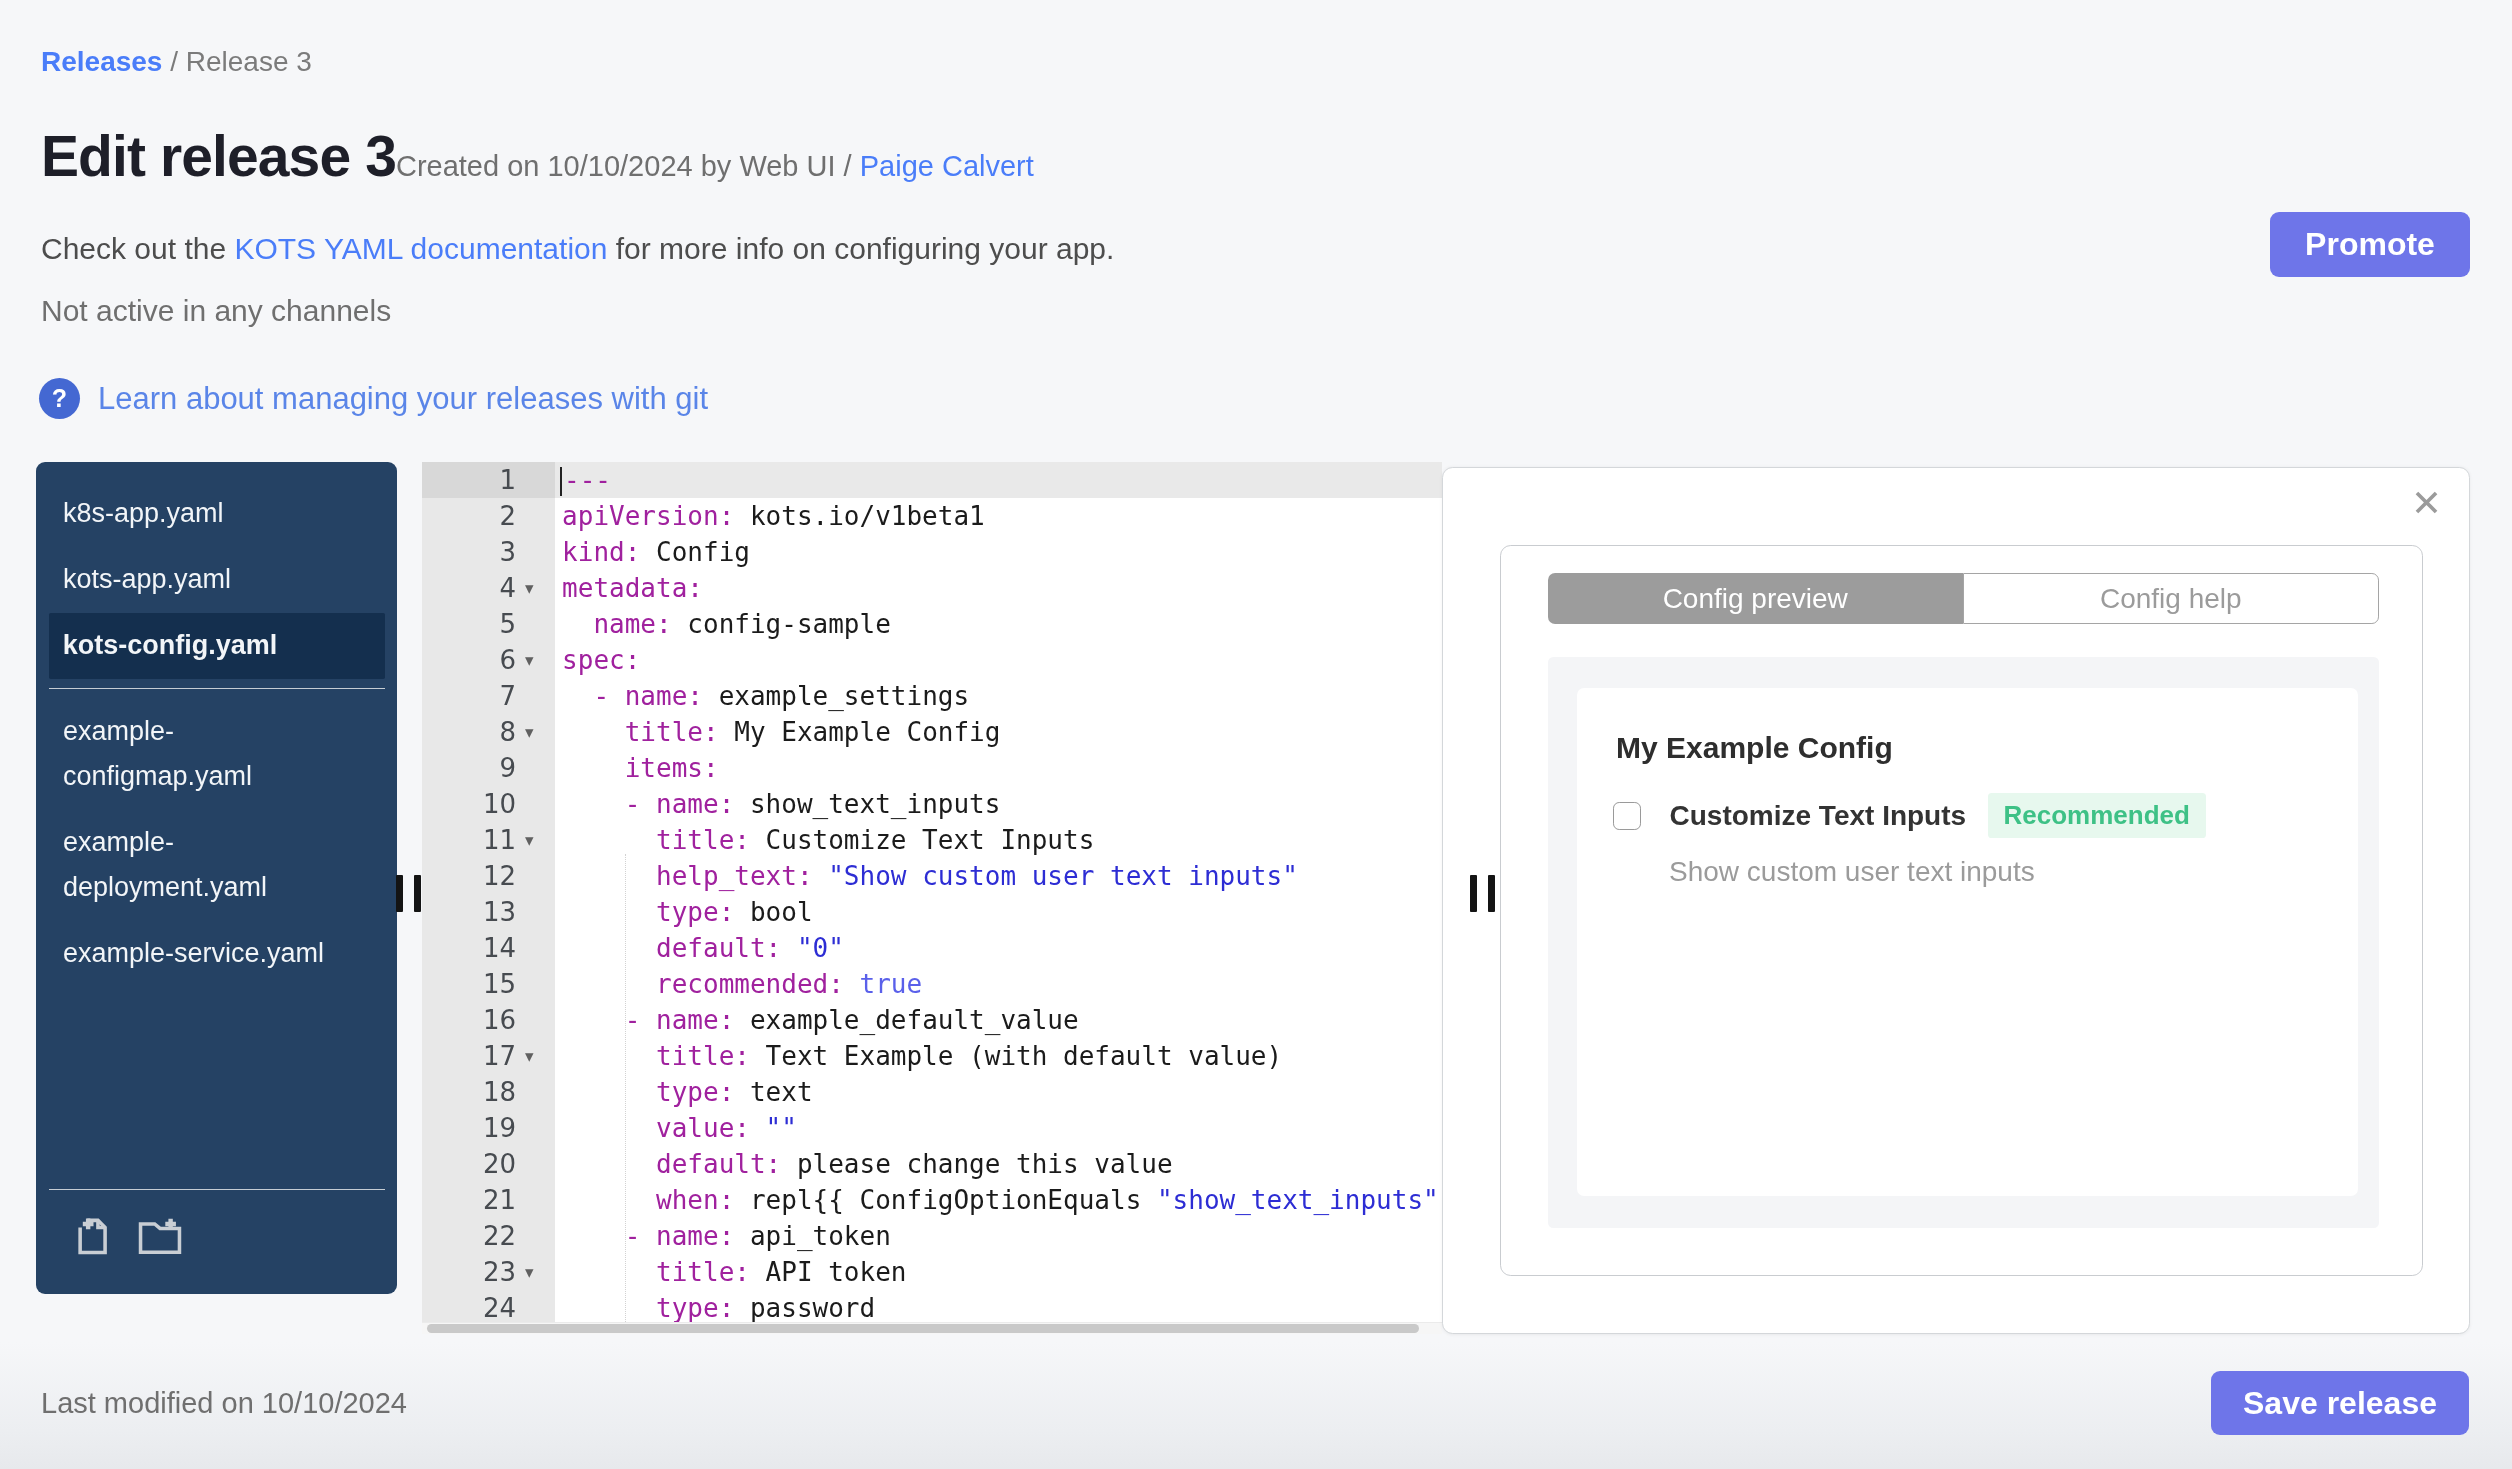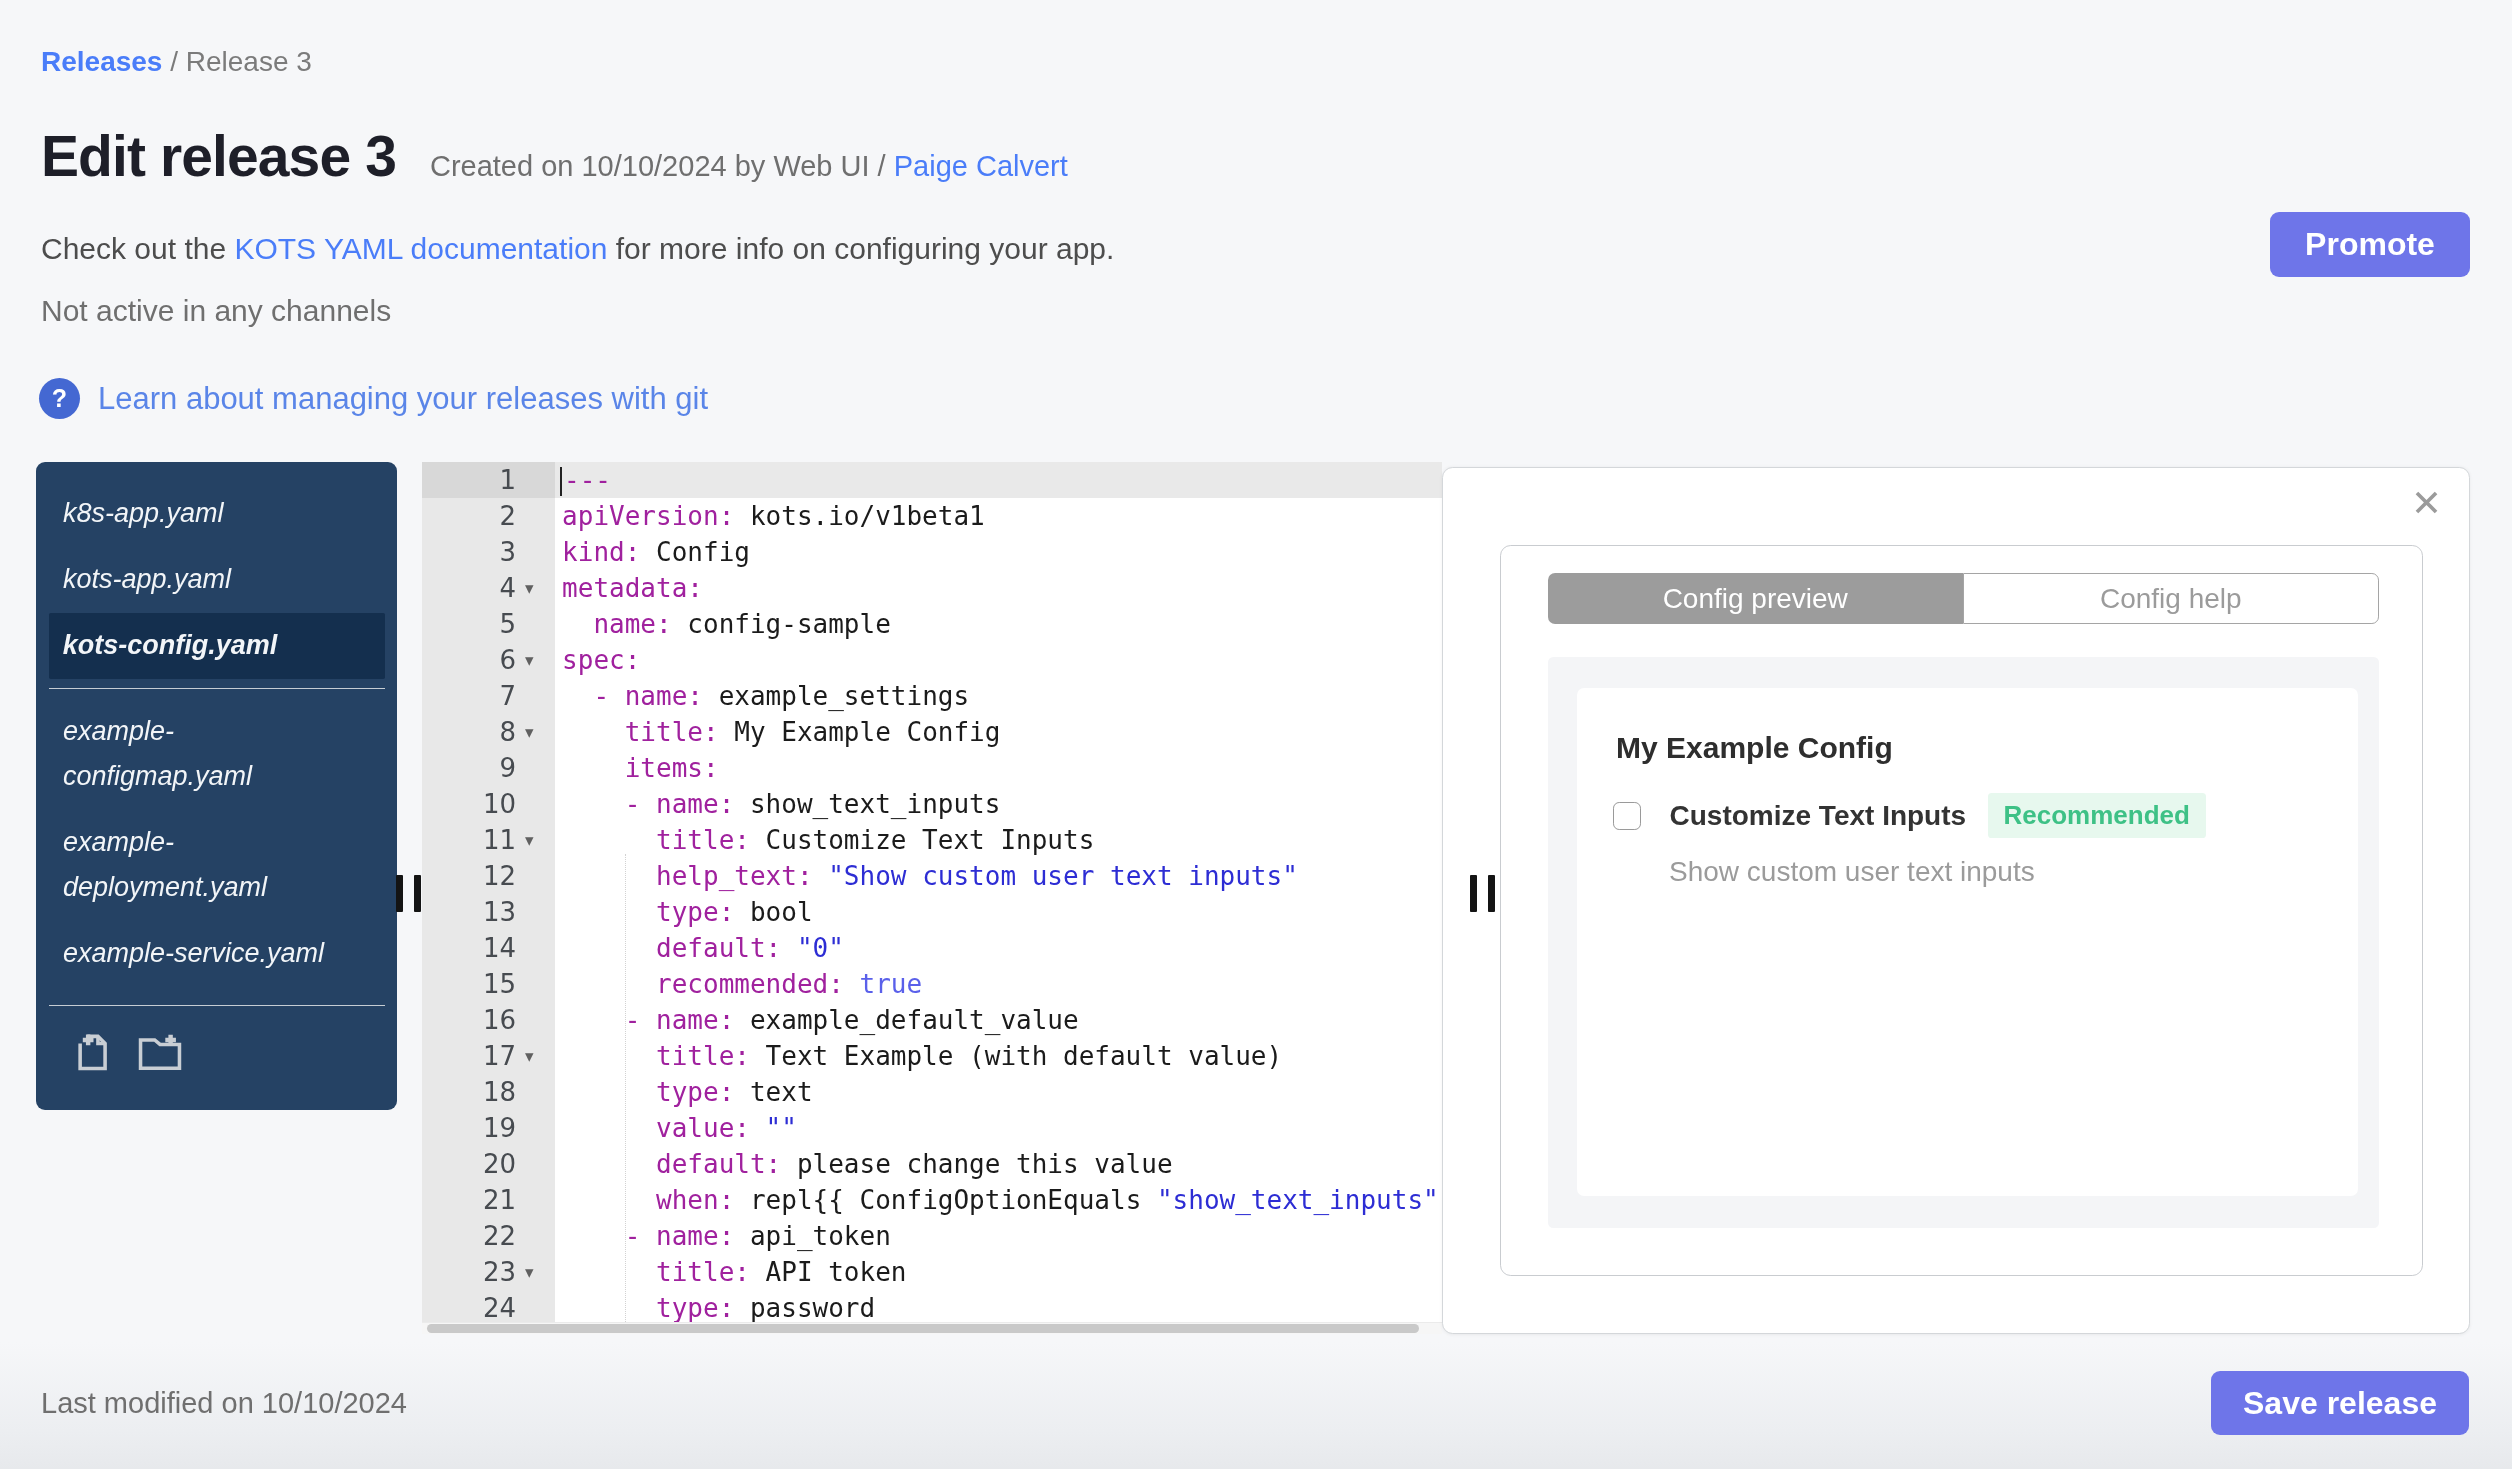--- a/index.html
+++ b/index.html
@@ -11,39 +11,39 @@
   body{
     position:relative; overflow:hidden; background:#f6f7f9;
     font-family:"Liberation Sans", sans-serif; color:#333;
   }
   .abs{position:absolute;}
 
   
   .breadcrumb{left:41px; top:46px; font-size:28px;}
   .breadcrumb .bc-link{color:var(--link); font-weight:600; cursor:pointer;}
   .breadcrumb .bc-rest{color:#7b7b7b;}
-  .page-title-row{left:41px; top:123px; display:flex; align-items:baseline; gap:34px;}
+  .page-title-row{left:41px; top:123px; display:flex; align-items:baseline; }
   .page-title{font-size:57px; font-weight:700; color:#1e1f29; letter-spacing:-0.9px;}
   .created{font-size:29px; color:#6f6f6f; white-space:pre;}
   .created a{color:var(--link); text-decoration:none; cursor:pointer;}
   .doc-line{left:41px; top:232px; font-size:30px; color:#4d4d4d; white-space:pre;}
   .doc-line .lnk{color:var(--link); font-weight:500; cursor:pointer;}
   .status-line{left:41px; top:294px; font-size:30px; color:#6f6f6f;}
   .git-row{left:39px; top:378px; display:flex; align-items:center; gap:18px; cursor:pointer;}
   .q-icon{width:41px; height:41px; border-radius:50%; background:#4468d2; color:#fff;
     font-size:25px; font-weight:700; display:flex; align-items:center; justify-content:center;}
   .git-link{font-size:31px; color:#5a85e8; font-weight:500;}
   .btn{background:var(--accent); color:#fff; font-weight:700; font-size:32px;
     border:none; border-radius:9px; display:flex; align-items:center; justify-content:center; cursor:pointer;}
   .promote-btn{left:2270px; top:212px; width:200px; height:65px;}
   .save-btn{left:2211px; top:1371px; width:258px; height:64px;}
 
   
-  .sidebar{left:36px; top:462px; width:361px; height:648px; background:var(--sidebar-bg);
-    border-radius:9px; display:flex; flex-direction:column; padding:18px 0 38px 0;font-style:italic;}
+  .sidebar{left:36px; top:462px; width:361px; height:832px; background:var(--sidebar-bg);
+    border-radius:9px; display:flex; flex-direction:column; padding:18px 0 38px 0;}
   .file-item{color:#f2f5f8; font-size:27px; line-height:45px; padding:10.7px 62px 10.7px 27px;
     cursor:pointer; word-wrap:break-word;}
   .file-item.selected{font-weight:700; background:var(--sidebar-sel); margin:0 12.5px;
     padding:10.7px 36px 10.7px 14.3px; border-radius:1.8px;}
   .side-divider{height:0.9px; background:#c6cdd4; margin:9px 12.5px;}
   .side-bottom{margin-top:auto;}
   .side-actions{display:flex; gap:23px; padding:16px 0 0 37px;}
   .side-actions svg{cursor:pointer;}
 
   

